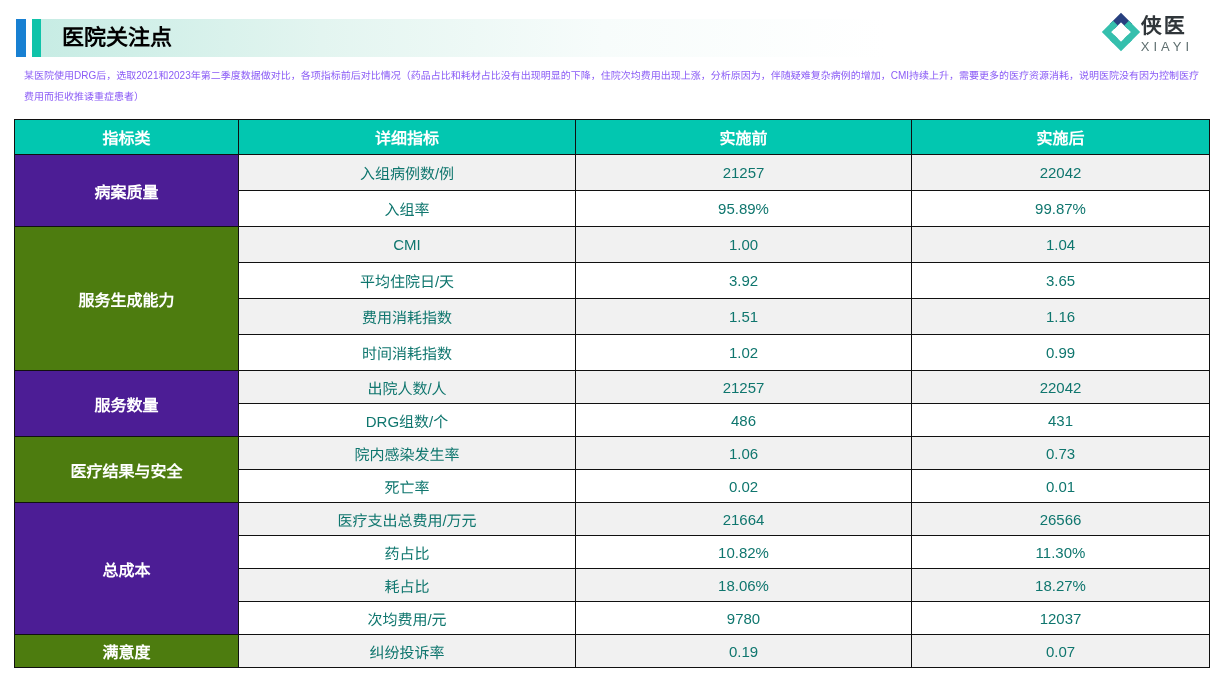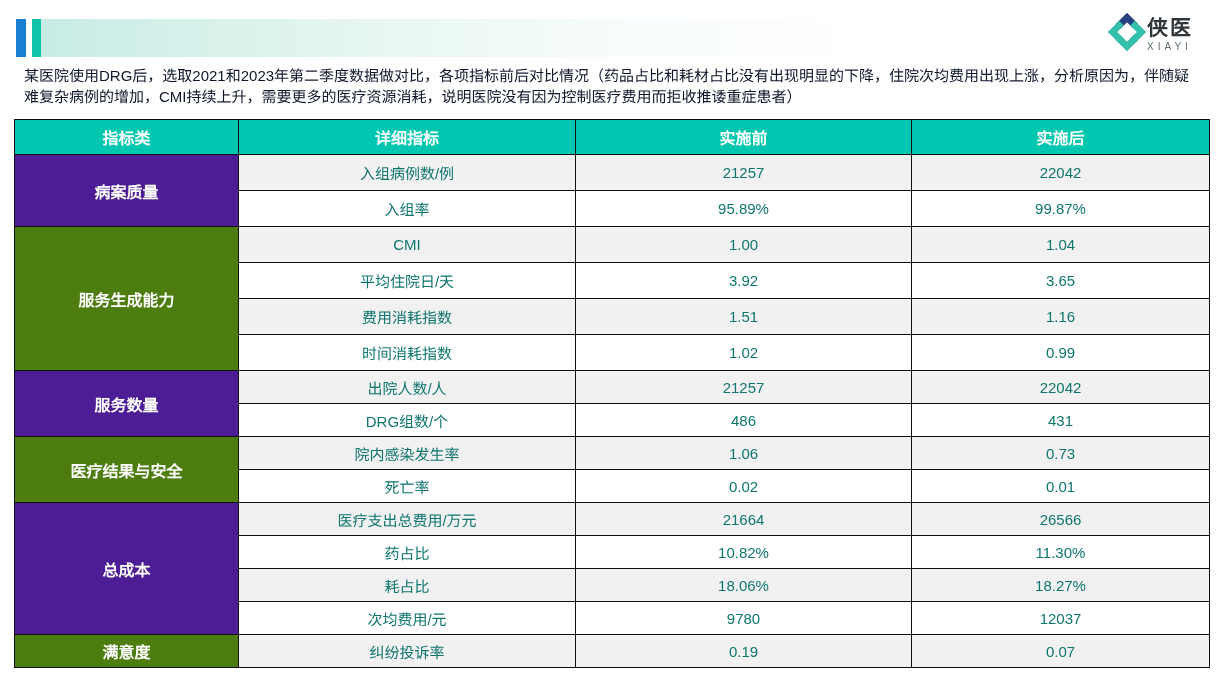--- a/index.html
+++ b/index.html
@@ -18,27 +18,27 @@
   }
   .accent-blue  { position: absolute; left: 16px; top: 19px; width: 10px; height: 38px; background: #1880d2; }
   .accent-teal  { position: absolute; left: 32px; top: 19px; width: 9px;  height: 38px; background: #0fc3a9; }
   .title {
     position: absolute; left: 62px; top: 19px; height: 38px; line-height: 38px;
     font-size: 22px; font-weight: bold; color: #000;
   }
   .logo { position: absolute; right: 30px; top: 12px; display: flex; align-items: center; gap: 0; }
   .logo-text { display: flex; flex-direction: column; line-height: 1; }
   .logo-name { font-size: 21px; font-weight: 600; color: #30363a; letter-spacing: 2px; }
-  .logo-sub  { font-size: 10px; color: #5f6f70; letter-spacing: 4px; margin-top: 4px; }
+  .logo-sub  { font-size: 13px; color: #5f6f70; letter-spacing: 4px; margin-top: 4px; }
 
   .intro {
     margin: 9px 20px 0 24px;
-    font-size: 15px;
+    font-size: 10px;
     line-height: 20.5px;
-    color: #0f172a;
+    color: #8b5cf6;
   }
 
   table.metrics {
     margin: 12px 14px 0 14px;
     width: 1195px;
     border-collapse: collapse;
     table-layout: fixed;
   }
   .metrics th, .metrics td {
     border: 1px solid #101010;
@@ -62,20 +62,21 @@
   .metrics td.cat.purple { background: #4c1d95; }
   .metrics td.cat.blue   { background: #4d7c0f; }
 </style>
 </head>
 <body>
 
 <div class="titlebar">
   <div class="strip"></div>
   <div class="accent-blue"></div>
   <div class="accent-teal"></div>
+  <h1 class="title">医院关注点</h1>
 
   <div class="logo">
     <span>
       <svg width="40" height="40" viewBox="0 0 36 36">
         <polyline points="10,13 18,5 26,13" fill="none" stroke="#27407f" stroke-width="6"></polyline>
         <polyline points="10,23 18,31 26,23" fill="none" stroke="#35bfad" stroke-width="6"></polyline>
         <polyline points="13,10 5,18 13,26" fill="none" stroke="#35bfad" stroke-width="6"></polyline>
         <polyline points="23,10 31,18 23,26" fill="none" stroke="#35bfad" stroke-width="6"></polyline>
       </svg>
     </span>

